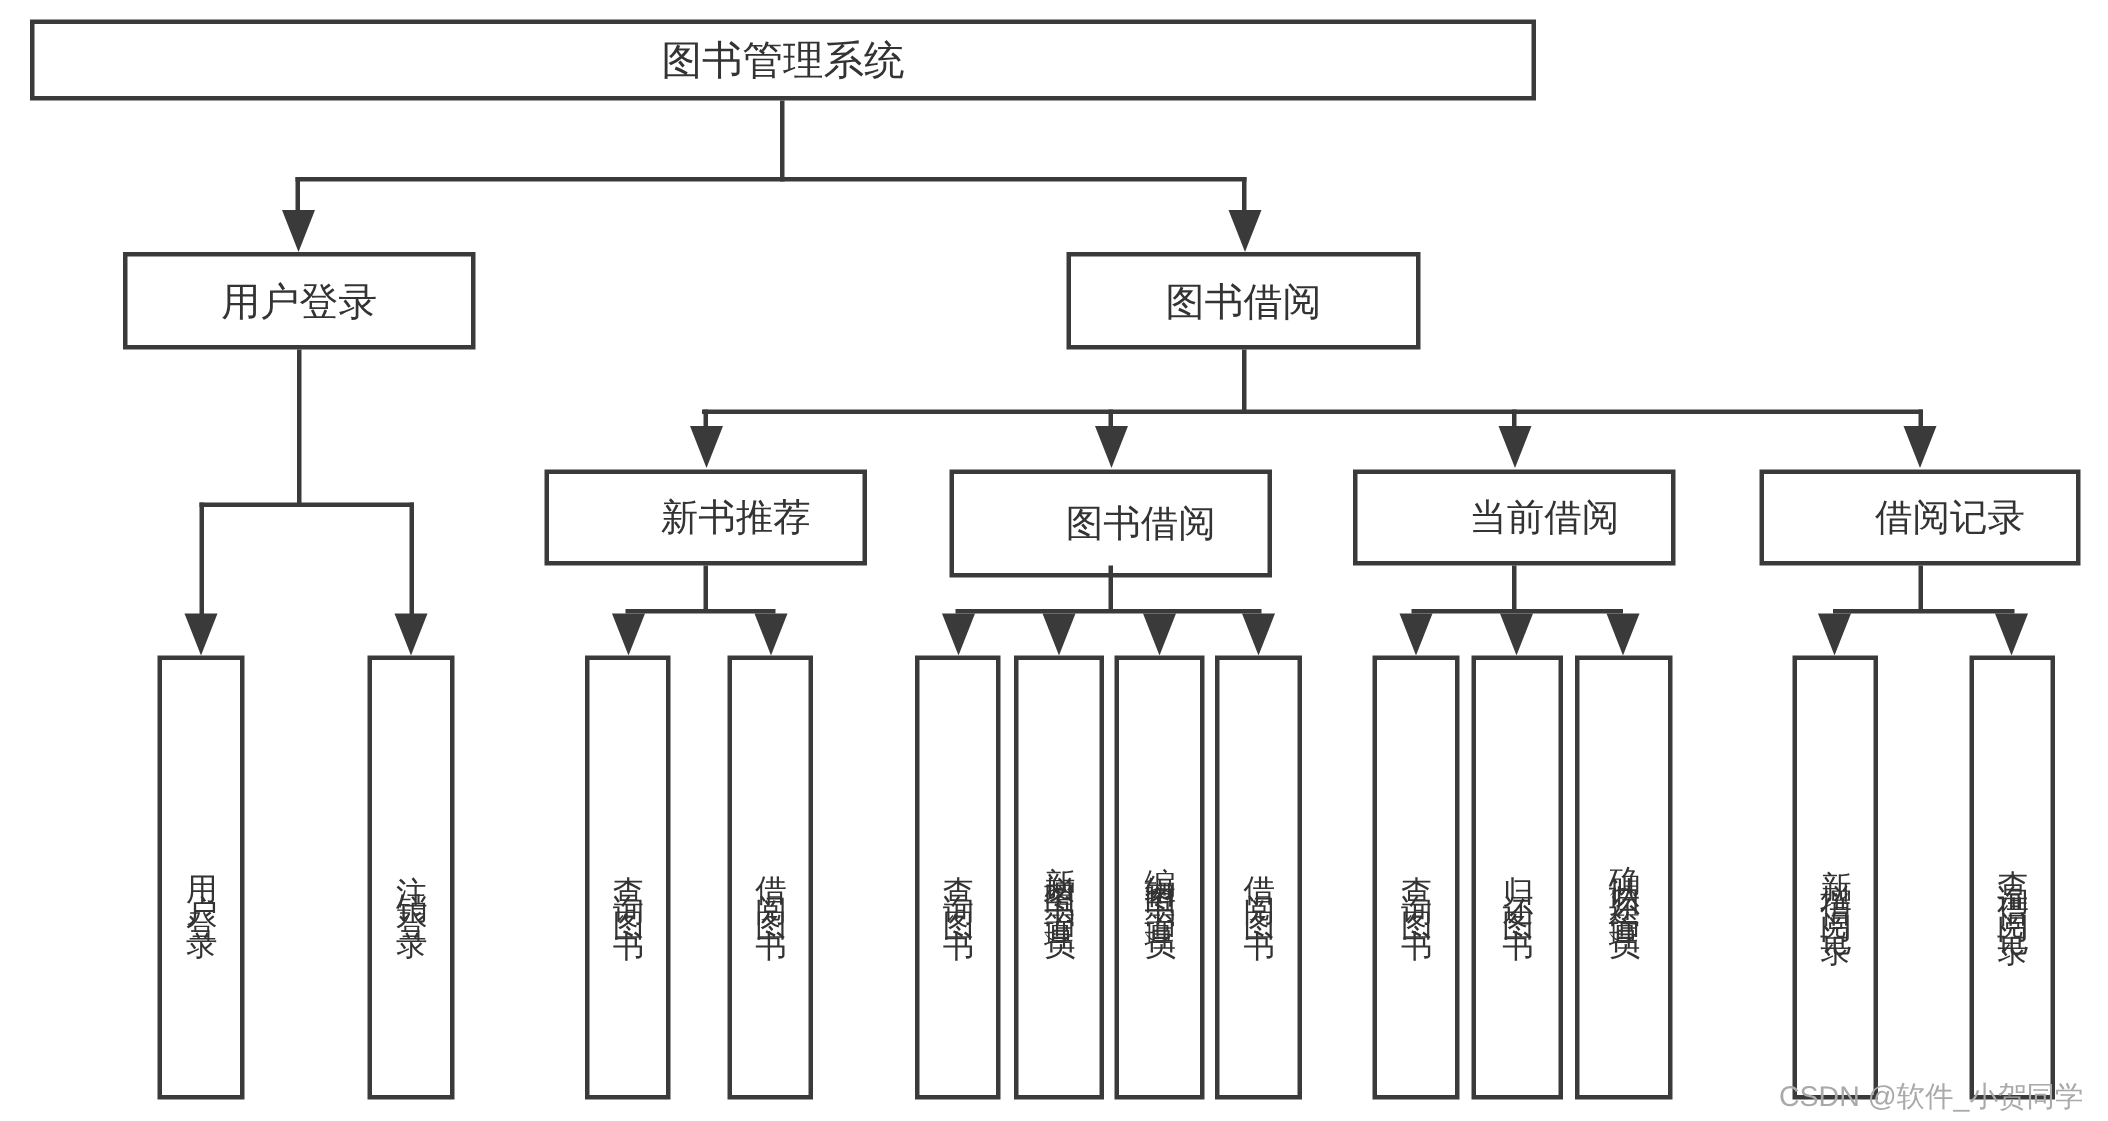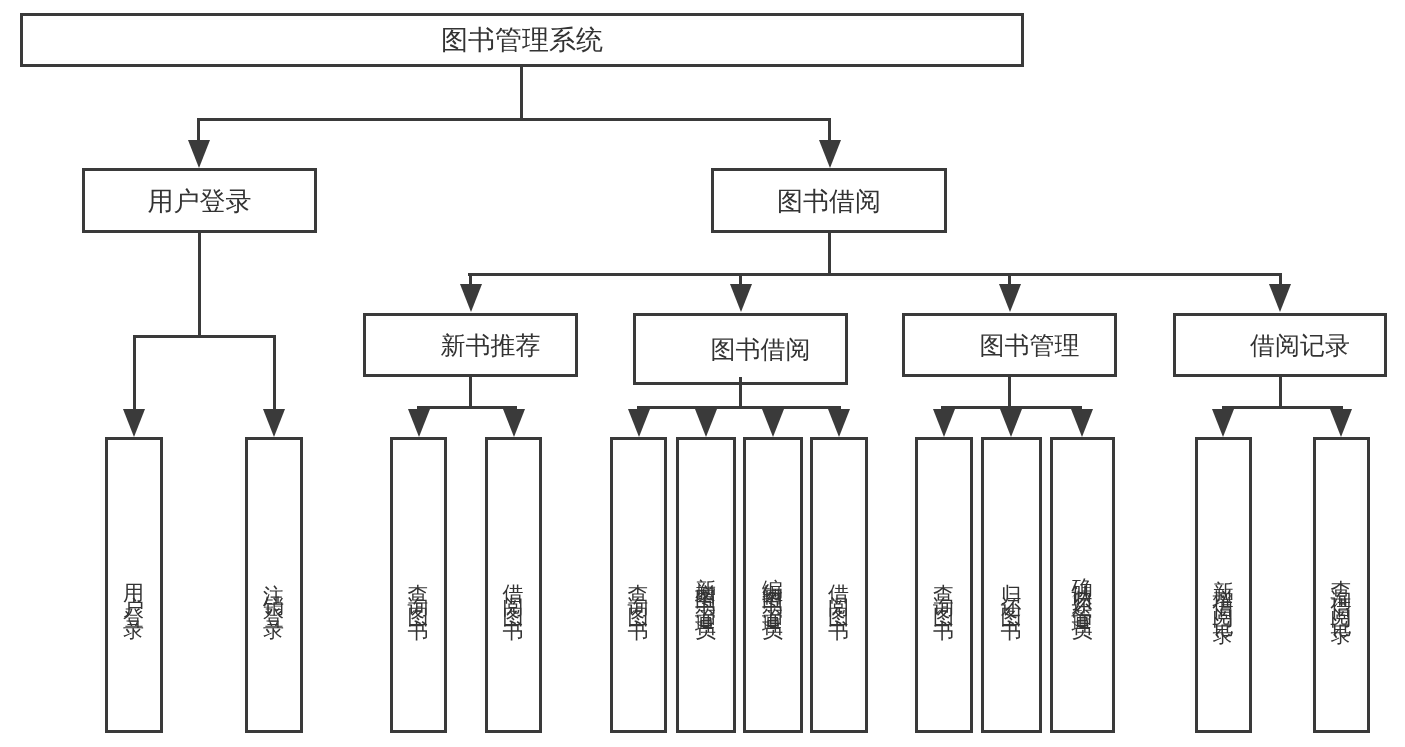--- a/index.html
+++ b/index.html
@@ -104,21 +104,21 @@
   <i class="ar" style="left:999px; top:284px;"></i>
   <i class="ar" style="left:1269px; top:284px;"></i>
 
   <div class="box h-box l3-box" style="left:363px; top:313px; width:215px; height:64px;">
     <span>新书推荐</span>
   </div>
   <div class="box h-box l3-box" style="left:633px; top:313px; width:215px; height:72px;">
     <span>图书借阅</span>
   </div>
   <div class="box h-box l3-box" style="left:902px; top:313px; width:215px; height:64px;">
-    <span>图书管理</span>
+    <span>当前借阅</span>
   </div>
   <div class="box h-box l3-box" style="left:1173px; top:313px; width:214px; height:64px;">
     <span>借阅记录</span>
   </div>
 
   <i class="ln" style="left:469px; top:377px; width:3px; height:31px;"></i>
   <i class="ln" style="left:417px; top:406px; width:100px; height:3px;"></i>
   <i class="ar" style="left:408px; top:409px;"></i>
   <i class="ar" style="left:503px; top:409px;"></i>
 
@@ -177,14 +177,15 @@
     <span>确认归还（管理员）</span>
   </div>
 
   <div class="box v-box v-med" style="left:1195px; top:437px; width:57px; height:296px;">
     <span>新增借阅记录</span>
   </div>
   <div class="box v-box v-med" style="left:1313px; top:437px; width:57px; height:296px;">
     <span>查询借阅记录</span>
   </div>
 
+  <div class="watermark">CSDN @软件_小贺同学</div>
 
 </div>
 
 </body></html>

